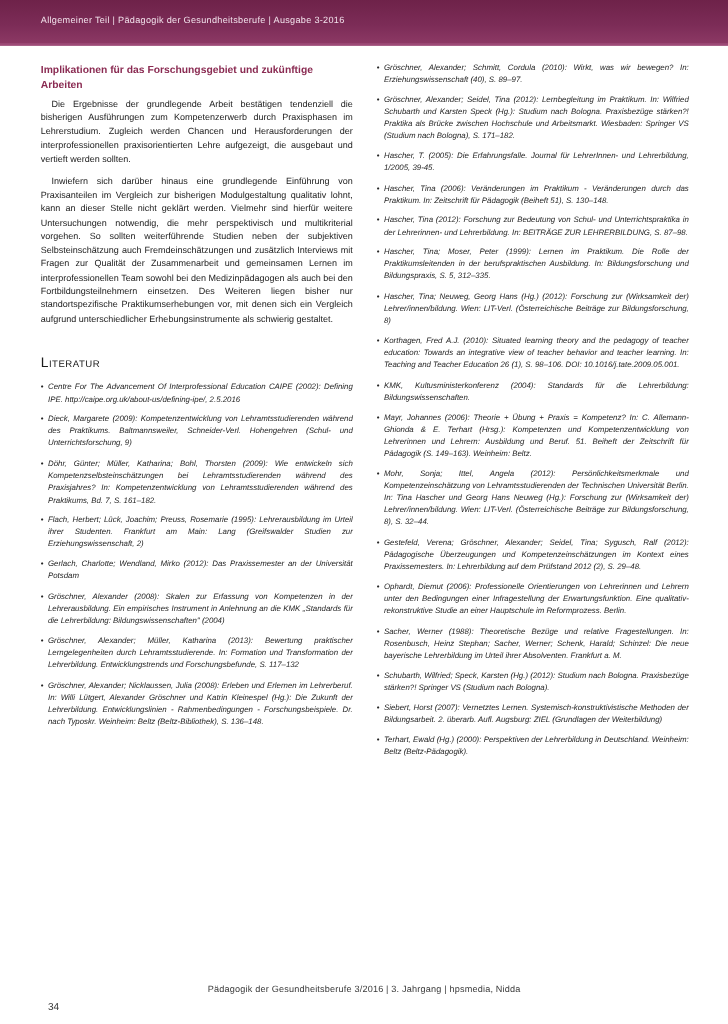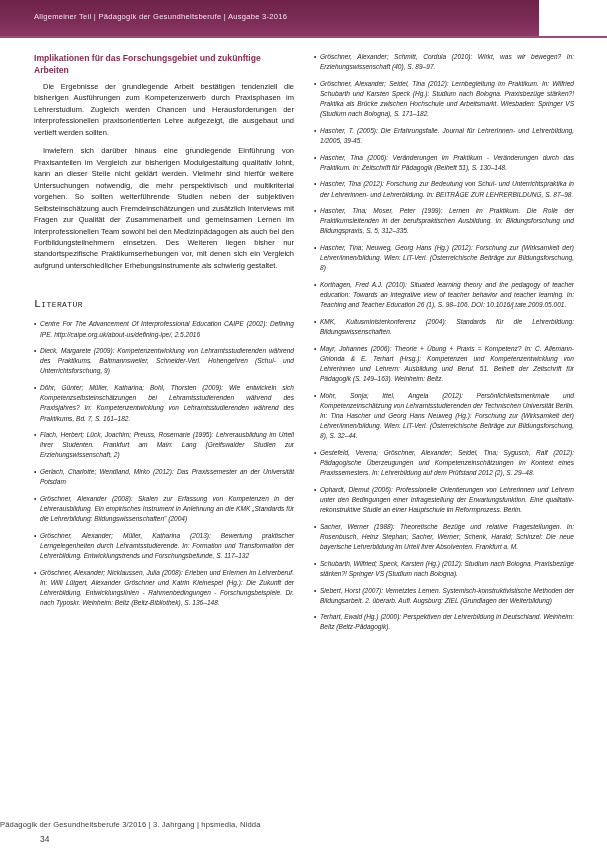--- a/index.html
+++ b/index.html
@@ -14,21 +14,21 @@
     position: relative;
     font-family: "Liberation Sans", sans-serif;
     overflow: hidden;
   }
 
   
   .page-header {
     position: absolute;
     top: 0;
     left: 0;
-    width: 539px;
+    width: 607px;
     height: 38px;
     background: #7a2a55;
     background: linear-gradient(to bottom, #6e2249 0%, #7c2c57 55%, #8e3a66 100%);
   }
   .page-header .rule-bottom {
     position: absolute;
     left: 0;
     bottom: 0;
     width: 607px;
     height: 2px;
@@ -82,21 +82,21 @@
   p.body + p.body {
     margin-top: 7px;
   }
 
   
   .lit-heading {
     margin: 26px 0 9px 0;
     color: #1b1b1b;
     font-size: 11.5px;
     font-variant: small-caps;
-    font-family: Liberation Mono, monospace;
+    font-family: Liberation Sans, sans-serif;
     font-weight: normal;
     letter-spacing: 0.4px;
   }
 
   
   ul.reflist {
     list-style: none;
     margin: 0;
     padding: 0;
   }
@@ -136,20 +136,21 @@
     top: 18px;
     font-size: 8.4px;
     color: #3a3a3a;
     margin-top: 15px;
   }
   .footer-center {
     position: absolute;
     left: 0;
     right: 0;
     top: 19px;
+    text-align: center;
     font-size: 7.6px;
     letter-spacing: 0.15px;
     color: #3a3a3a;
   }
 </style>
 </head>
 <body>
 
 <div class="page-header">
   <div class="running-head">Allgemeiner Teil | Pädagogik der Gesundheitsberufe | Ausgabe 3-2016</div>

